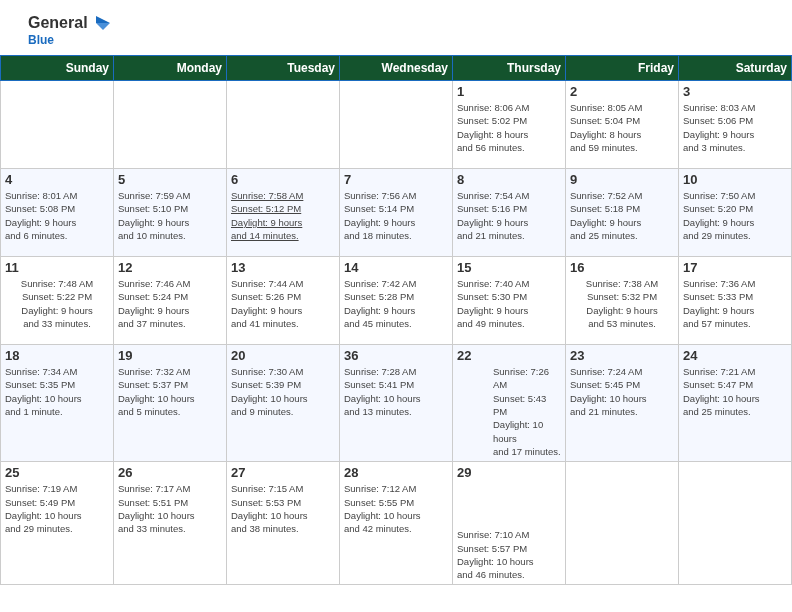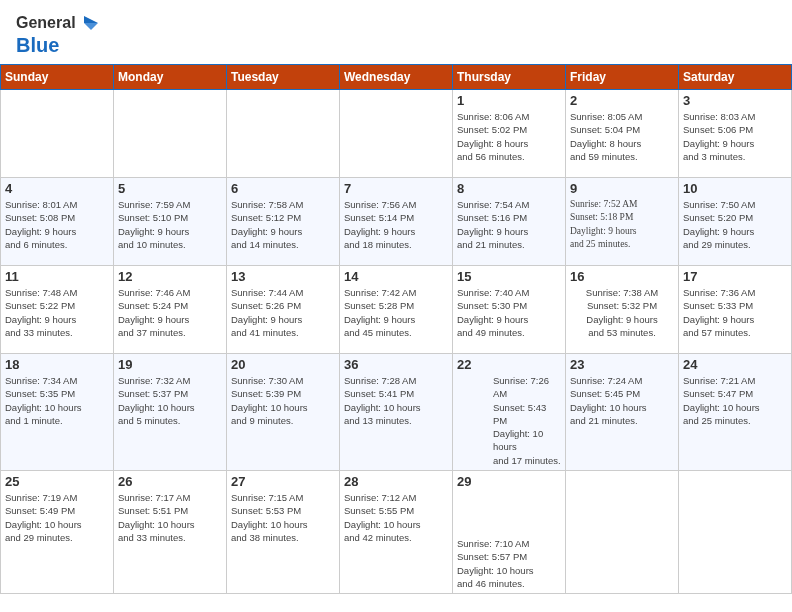--- a/index.html
+++ b/index.html
@@ -2,21 +2,21 @@
 <html><head>
   <meta charset="utf-8">
   <style>
     * { box-sizing: border-box; margin: 0; padding: 0; }
     body { font-family: Arial, sans-serif; background: #fff; width: 792px; height: 612px; overflow: hidden; }
 
     .header {
       display: flex;
       align-items: center;
       justify-content: space-between;
-      padding: 12px 16px 8px 16px;
+      padding: 12px 16px 8px 28px;
     }
 
     .logo {
       display: flex;
       align-items: center;
       gap: 4px;
     }
 
     .title-block {
       text-align: right;
@@ -69,36 +69,36 @@
     .day-info {
       font-size: 9.5px;
       color: #444;
       line-height: 1.4;
     }
 
     .empty { background: #f9f9f9; }
 
     .calendar tr:nth-child(even) td { background: #f5f8ff; }
     .calendar tr:nth-child(odd) td { background: #fff; }
-    .calendar thead tr th { background: #c2410c; }
+    .calendar thead tr th { background: #14532d; text-align: right; }
   </style>
 </head>
 <body>
 
 <div class="header">
   <div class="logo">
   <div style="display:flex;flex-direction:column;line-height:1.1;">
     <div style="display:flex;align-items:center;gap:2px;">
       <span style="font-size:16px;font-weight:bold;color:#333;">General</span>
       <svg width="22" height="22" viewBox="0 0 22 22">
         <polygon points="6,4 20,11 6,11" fill="#1a6bbf"></polygon>
         <polygon points="6,11 20,11 13,18" fill="#4a90d9"></polygon>
       </svg>
     </div>
-    <span style="font-size:20px;font-weight:bold;color:#1a6bbf;">Blue</span>
+    <span style="font-size:12px;font-weight:bold;color:#1a6bbf;">Blue</span>
   </div>
 </div>
   <div class="title-block">
     <div class="month-year"></div>
     <div class="location"></div>
   </div>
 </div>
 
 <table class="calendar">
   <thead>
@@ -150,58 +150,58 @@
         </td>
         <td>
           <span class="day-num">5</span>
           <div class="day-info" style="white-space: pre-line;">Sunrise: 7:59 AM
 Sunset: 5:10 PM
 Daylight: 9 hours
 and 10 minutes.</div>
         </td>
         <td>
           <span class="day-num">6</span>
-          <div class="day-info" style="white-space: pre-line;">Sunrise: 7:58 AM
+          <div class="day-info" style="white-space: pre-line; text-decoration: underline;">Sunrise: 7:58 AM
 Sunset: 5:12 PM
 Daylight: 9 hours
 and 14 minutes.</div>
         </td>
         <td>
           <span class="day-num">7</span>
           <div class="day-info" style="white-space: pre-line;">Sunrise: 7:56 AM
 Sunset: 5:14 PM
 Daylight: 9 hours
 and 18 minutes.</div>
         </td>
         <td>
           <span class="day-num">8</span>
           <div class="day-info" style="white-space: pre-line;">Sunrise: 7:54 AM
 Sunset: 5:16 PM
 Daylight: 9 hours
 and 21 minutes.</div>
         </td>
         <td>
           <span class="day-num">9</span>
-          <div class="day-info" style="white-space: pre-line; font-family: Liberation Serif, serif;">Sunrise: 7:52 AM
+          <div class="day-info" style="white-space: pre-line;">Sunrise: 7:52 AM
 Sunset: 5:18 PM
 Daylight: 9 hours
 and 25 minutes.</div>
         </td>
         <td>
           <span class="day-num">10</span>
           <div class="day-info" style="white-space: pre-line;">Sunrise: 7:50 AM
 Sunset: 5:20 PM
 Daylight: 9 hours
 and 29 minutes.</div>
         </td>
       </tr>
       <tr>
         <td>
           <span class="day-num">11</span>
-          <div class="day-info" style="white-space: pre-line;">Sunrise: 7:48 AM
+          <div class="day-info" style="white-space: pre-line; text-align: center;">Sunrise: 7:48 AM
 Sunset: 5:22 PM
 Daylight: 9 hours
 and 33 minutes.</div>
         </td>
         <td>
           <span class="day-num">12</span>
           <div class="day-info" style="white-space: pre-line;">Sunrise: 7:46 AM
 Sunset: 5:24 PM
 Daylight: 9 hours
 and 37 minutes.</div>

